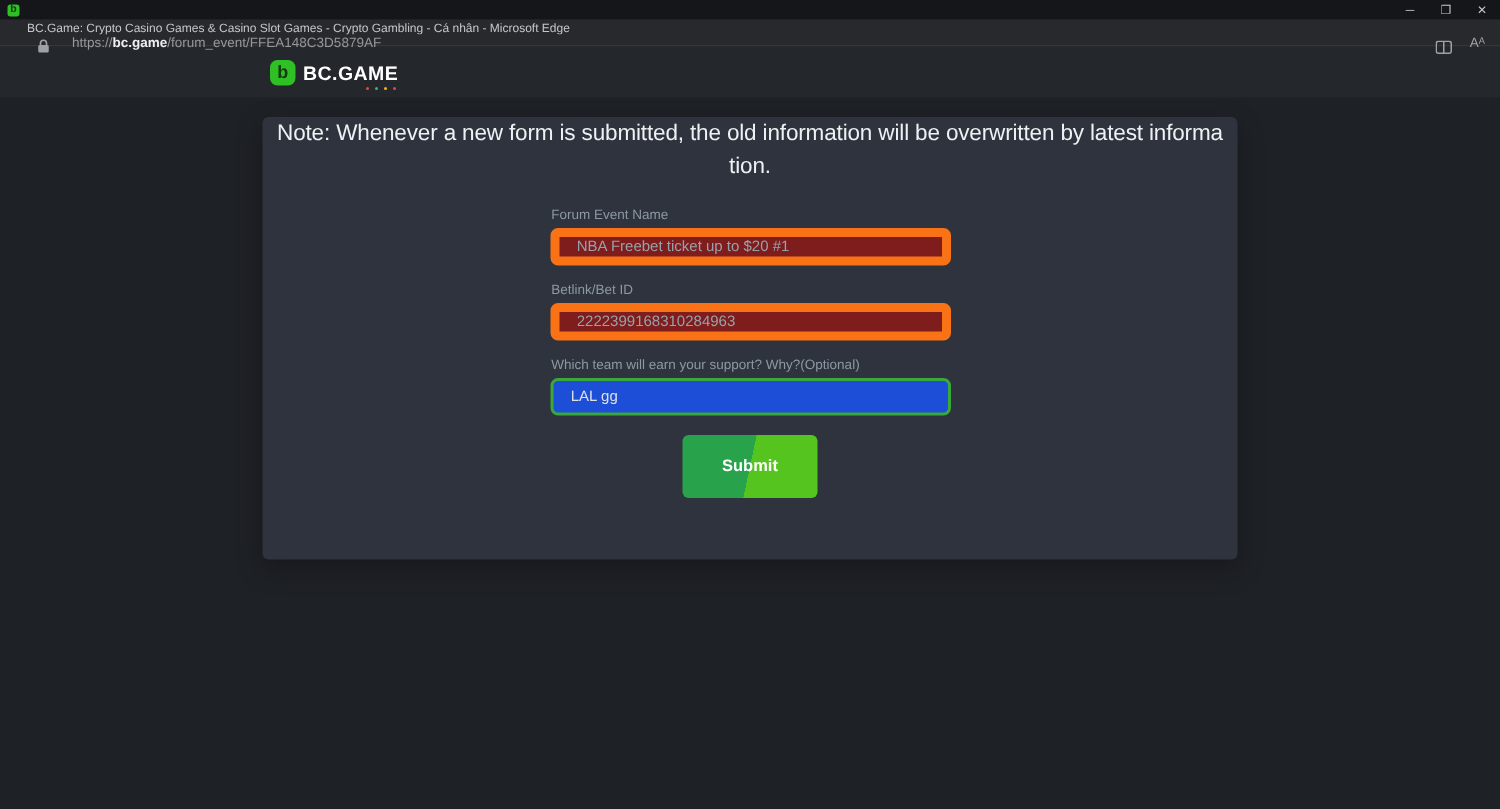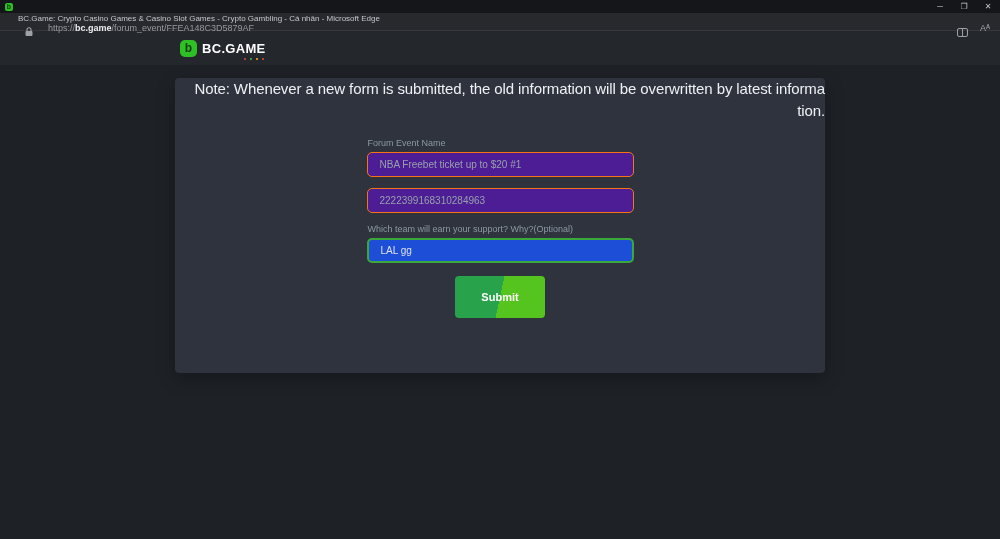--- a/index.html
+++ b/index.html
@@ -31,27 +31,27 @@
   .logo-text { position:relative; margin-left:5px; font-size:13px; font-weight:800; color:#ffffff;
                letter-spacing:.3px; }
   .xmas-lights { position:absolute; right:2px; bottom:-4px; display:flex; gap:4px; }
   .xmas-lights i { width:2px; height:2px; border-radius:50%; display:block; }
 
   
   .page { height:474px; background:#1e2126; }
   .card { width:650px; height:295px; margin:8px auto 0; background:#2e333d; border-radius:4px;
           box-shadow:0 6px 18px rgba(0,0,0,.28); }
   .status { padding:14px 0 0 16px; font-size:9px; color:#8c98a4; }
-  .note { margin-top:13px; text-align:right; font-size:15px; line-height:22px; color:#eef1f4;
+  .note { margin-top:13px; text-align:center; font-size:15px; line-height:22px; color:#eef1f4;
           letter-spacing:-0.1px; }
   .note div { white-space:nowrap; }
 
   .form { width:267px; margin:16px auto 0; }
   .field label { display:block; font-size:9px; color:#8c98a4; margin:0 0 4px 1px; }
-  .field input { width:100%; height:25px; background:#4c1d95; border:1px solid #f97316;
+  .field input { width:100%; height:25px; background:#7f1d1d; border:6px solid #f97316;
                  border-radius:5px; color:#98a1ab; font-size:10px; padding:0 12px; outline:none;
                  font-family:"Liberation Sans", sans-serif; }
   .field + .field { margin-top:11px; }
   .field.focused input { border:2px solid #3aa83a; color:#dde1e6; background:#1d4ed8; }
 
   .submit-btn { display:block; width:90px; height:42px; margin:13px auto 0; border:none; border-radius:4px;
                 background:linear-gradient(102deg,#28a24b 0%,#28a24b 50%,#55c41e 50%,#55c41e 100%);
                 color:#ffffff; font-weight:bold; font-size:11px; cursor:pointer;
                 font-family:"Liberation Sans", sans-serif; }
 </style>
@@ -107,20 +107,21 @@
       <div>tion.</div>
     </div>
 
     <div class="form">
       <div class="field">
         <label>Forum Event Name</label>
         <input type="text" value="NBA Freebet ticket up to $20 #1" style="">
       </div>
 
       <div class="field">
+        <label>Betlink/Bet ID</label>
         <input type="text" value="2222399168310284963" style="">
       </div>
 
       <div class="field focused">
         <label>Which team will earn your support? Why?(Optional)</label>
         <input type="text" autofocus="" value="LAL gg" style="">
       </div>
     </div>
 
     <button class="submit-btn">Submit</button>

